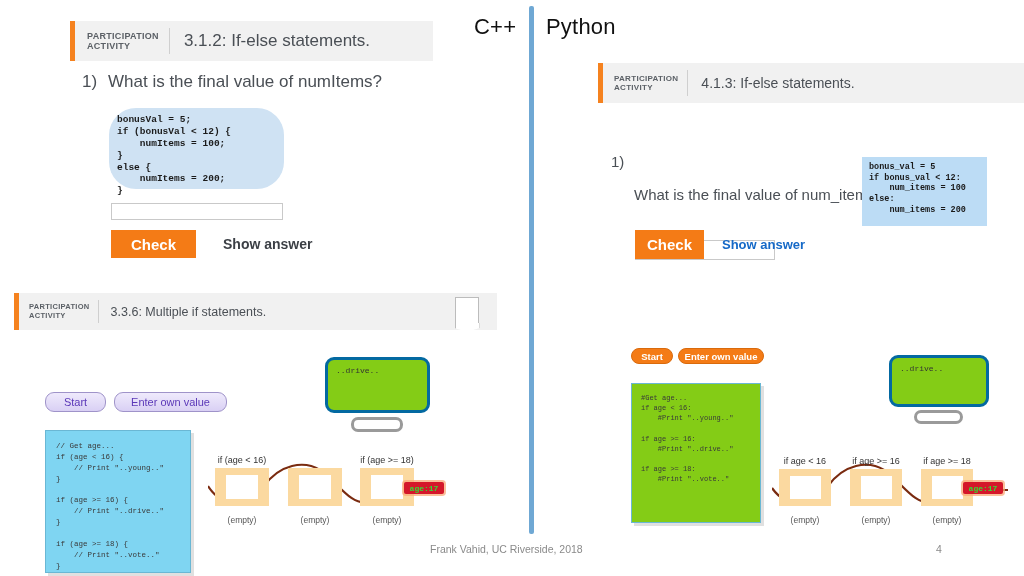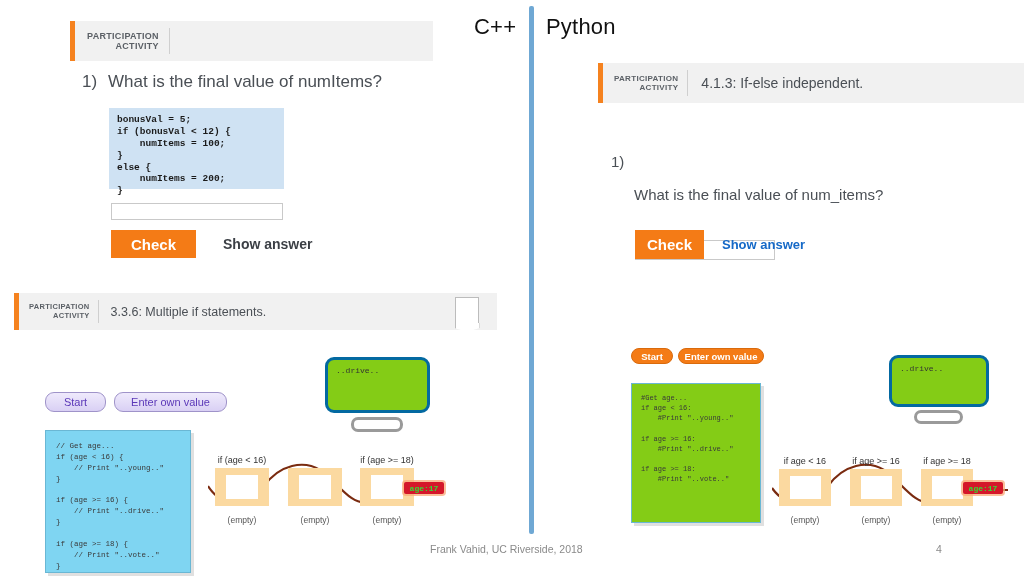--- a/index.html
+++ b/index.html
@@ -14,21 +14,21 @@
   
   .lang{font-size:22px;color:#111;letter-spacing:.2px;}
   .vdivider{background:#6fa8d4;border-radius:2px;}
 
   
   .card{background:#ffffff;}
   .pa-head{display:flex;align-items:stretch;background:#f1f1f1;}
   .pa-accent{background:#f5821f;width:5px;flex:0 0 5px;}
   .pa-tag{
     font-weight:bold;color:#5b6066;line-height:1.15;
-    display:flex;flex-direction:column;justify-content:center;align-items:flex-end;
+    display:flex;flex-direction:column;justify-content:center;
   }
   .pa-sep{width:1px;background:#cfcfcf;margin:7px 0;}
   .pa-title{display:flex;align-items:center;color:#4a4f55;}
   .pa-body{background:#ffffff;}
 
   
   .ribbon{border:1.5px solid #bcbcbc;border-bottom:none;background:#fff;position:relative;}
   .ribbon:after{
     content:"";position:absolute;left:-1.5px;right:-1.5px;top:100%;height:9px;
     background:#fff;
@@ -110,27 +110,28 @@
 
   <div class="abs card" style="left:70px;top:21px;width:363px;height:258px;">
 
     <div class="pa-head" style="height:40px;">
       <div class="pa-accent"></div>
       <div class="pa-tag" style="font-size:9px;padding:0 10px 0 12px;letter-spacing:.3px;">
         <span>PARTICIPATION</span>
         <span>ACTIVITY</span>
       </div>
       <div class="pa-sep"></div>
+      <div class="pa-title" style="font-size:17px;padding-left:14px;">3.1.2: If-else statements.</div>
     </div>
 
     <div class="pa-body" style="height:218px;position:relative;">
       <div class="abs qnum" style="left:12px;top:11px;font-size:17px;">1)</div>
       <div class="abs qtext" style="left:38px;top:11px;font-size:17px;">What is the final value of numItems?</div>
 
-      <div class="abs code" style="left:39px;top:47px;width:175px;height:81px;font-size:9.5px;padding:6px 8px;box-sizing:border-box;">bonusVal = 5;
+      <div class="abs code" style="left:39px;top:47px;width:175px;height:81px;font-size:9.5px;padding:6px 8px;box-sizing:border-box;border-radius:27px;">bonusVal = 5;
 if (bonusVal &lt; 12) {
     numItems = 100;
 }
 else {
     numItems = 200;
 }</div>
 
       <input class="abs ansbox" style="left: 41px; top: 142px; width: 172px; height: 17px; font-size: 11px; padding: 0px 5px; box-sizing: border-box;" placeholder="">
 
       <div class="abs btn-check" style="left:41px;top:169px;width:85px;height:28px;font-size:15px;">Check</div>
@@ -140,27 +141,32 @@
 
   <div class="abs card" style="left:598px;top:63px;width:426px;height:208px;">
 
     <div class="pa-head" style="height:40px;">
       <div class="pa-accent"></div>
       <div class="pa-tag" style="font-size:8px;padding:0 9px 0 11px;letter-spacing:.3px;">
         <span>PARTICIPATION</span>
         <span>ACTIVITY</span>
       </div>
       <div class="pa-sep"></div>
-      <div class="pa-title" style="font-size:14px;padding-left:13px;">4.1.3: If-else independent.</div>
+      <div class="pa-title" style="font-size:14px;padding-left:13px;">4.1.3: If-else statements.</div>
     </div>
 
     <div class="pa-body" style="height:168px;position:relative;">
       <div class="abs qnum" style="left:13px;top:50px;font-size:15px;">1)</div>
       <div class="abs qtext" style="left:36px;top:83px;font-size:15px;">What is the final value of num_items?</div>
 
+      <div class="abs code blue2" style="left:264px;top:54px;width:125px;height:69px;font-size:8.5px;padding:5px 7px;box-sizing:border-box;">bonus_val = 5
+if bonus_val &lt; 12:
+    num_items = 100
+else:
+    num_items = 200</div>
 
       <input class="abs ansbox" style="left: 37px; top: 137px; width: 140px; height: 20px; font-size: 11px; padding: 0px 5px; box-sizing: border-box;" placeholder="">
     </div>
   </div>
 
   <div class="abs btn-check" style="left:635px;top:230px;width:69px;height:29px;font-size:15px;">Check</div>
   <div class="abs showans blue" style="left:722px;top:237px;font-size:13px;">Show answer</div>
 
   <div class="abs card" style="left:14px;top:293px;width:483px;height:254px;">
 

